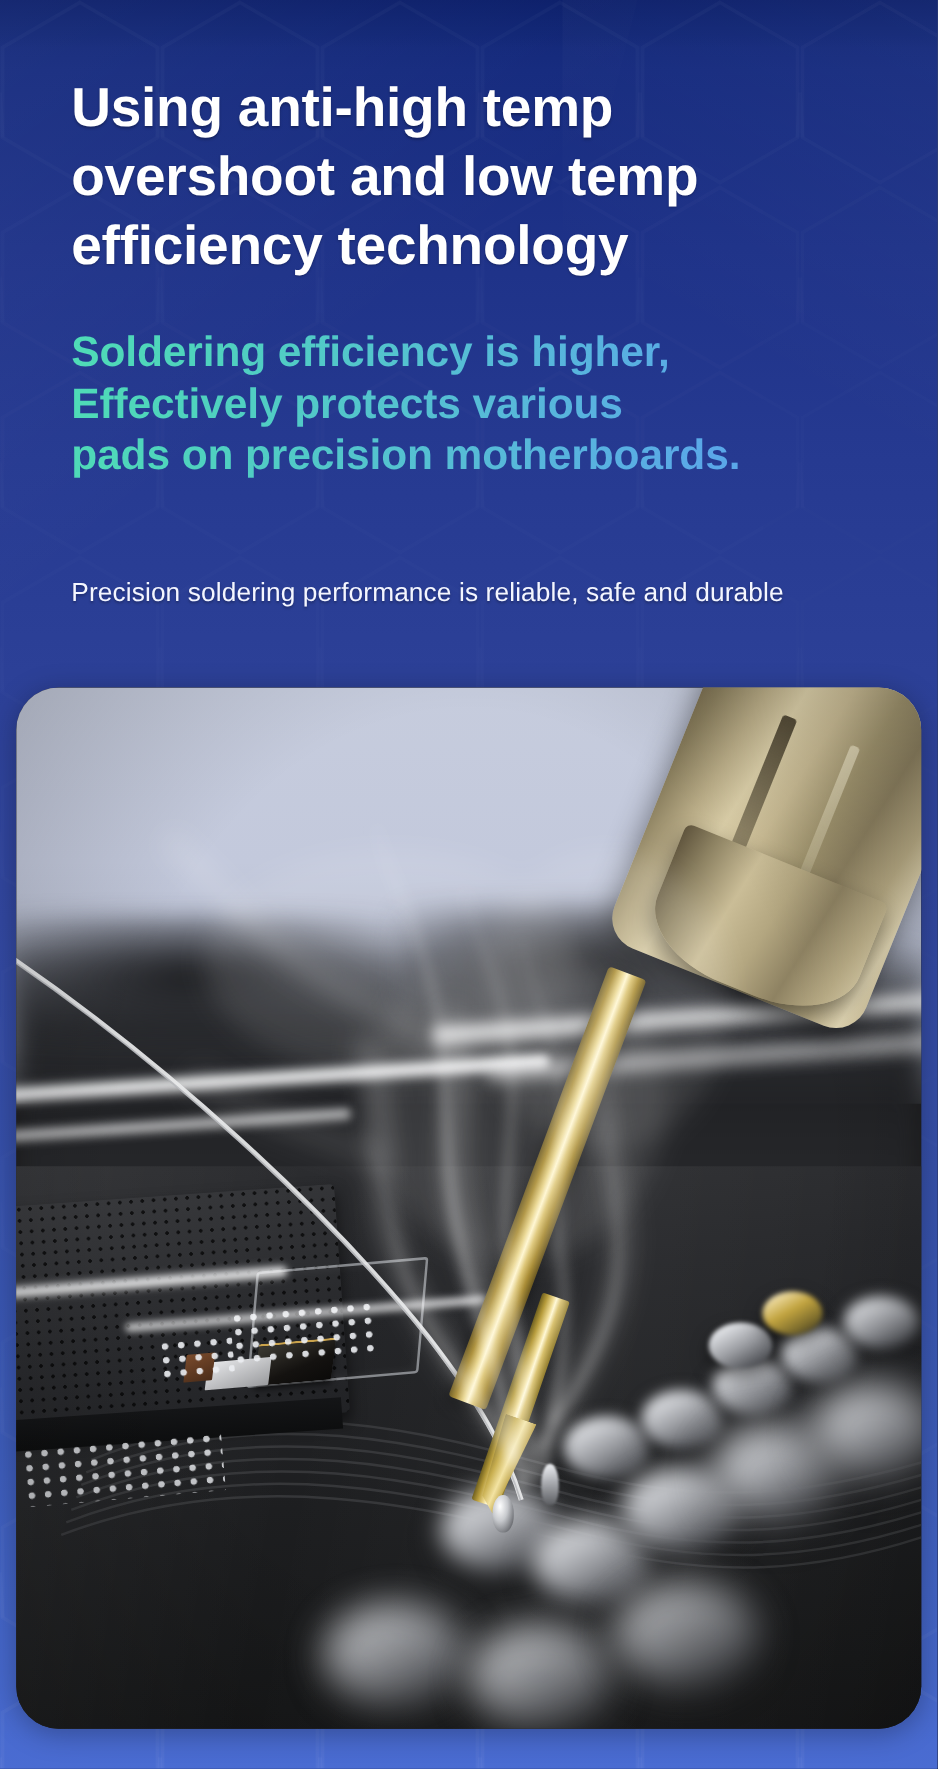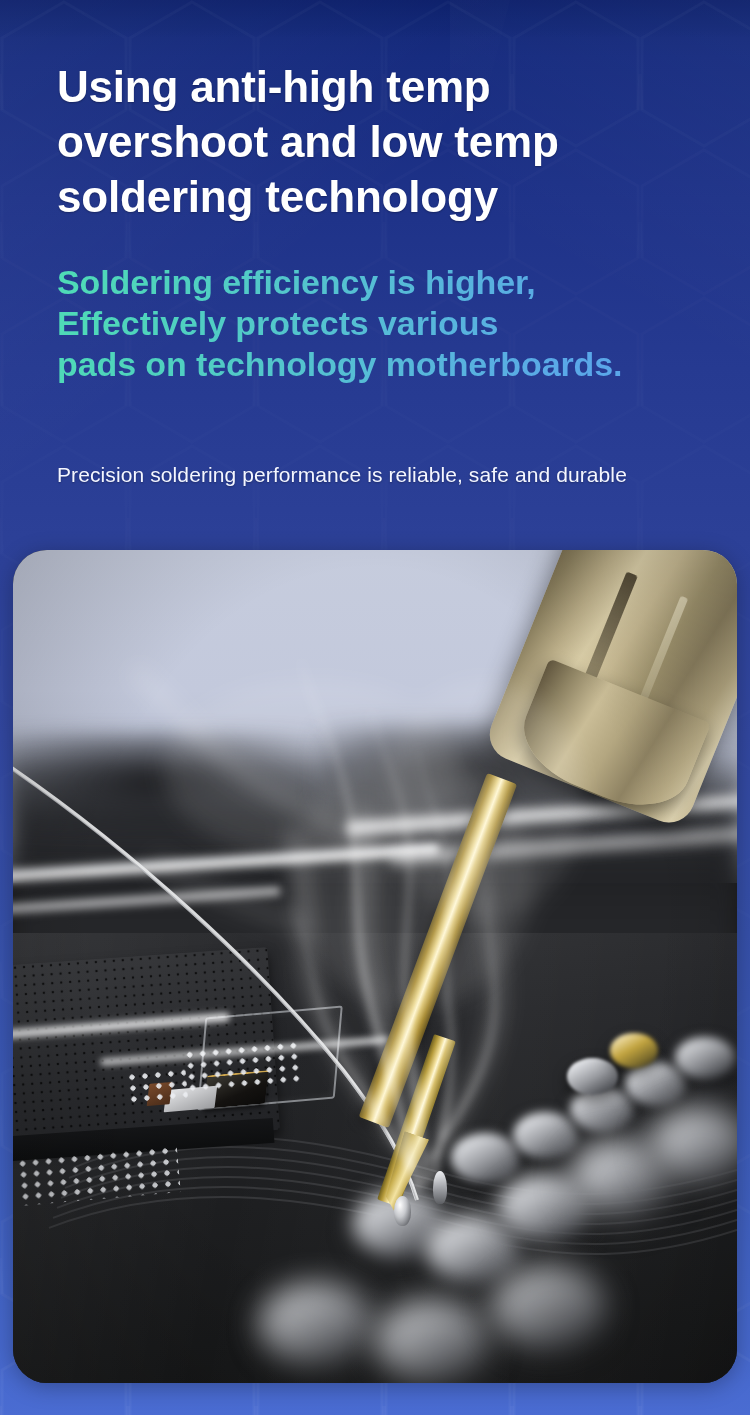--- a/index.html
+++ b/index.html
@@ -336,25 +336,25 @@
           <rect width="750" height="1415" fill="url(#hexfade)"></rect>
         </mask>
       </defs>
       <rect width="750" height="1415" fill="url(#hexp)" mask="url(#hexmask)"></rect>
     </svg>
   </div>
 
   <div class="copy">
     <h1 class="headline">Using anti-high temp
 overshoot and low temp
-soldering technology</h1>
+efficiency technology</h1>
 
     <h2 class="subhead">Soldering efficiency is higher,
 Effectively protects various
-pads on technology motherboards.</h2>
+pads on precision motherboards.</h2>
 
     <p class="tagline">Precision soldering performance is reliable, safe and durable</p>
   </div>
 
   <div class="photo">
 
     <div class="ph-layer">
       <div class="ph-sky"></div>
       <div class="ph-blurdark"></div>
       <div class="ph-blob1"></div>

